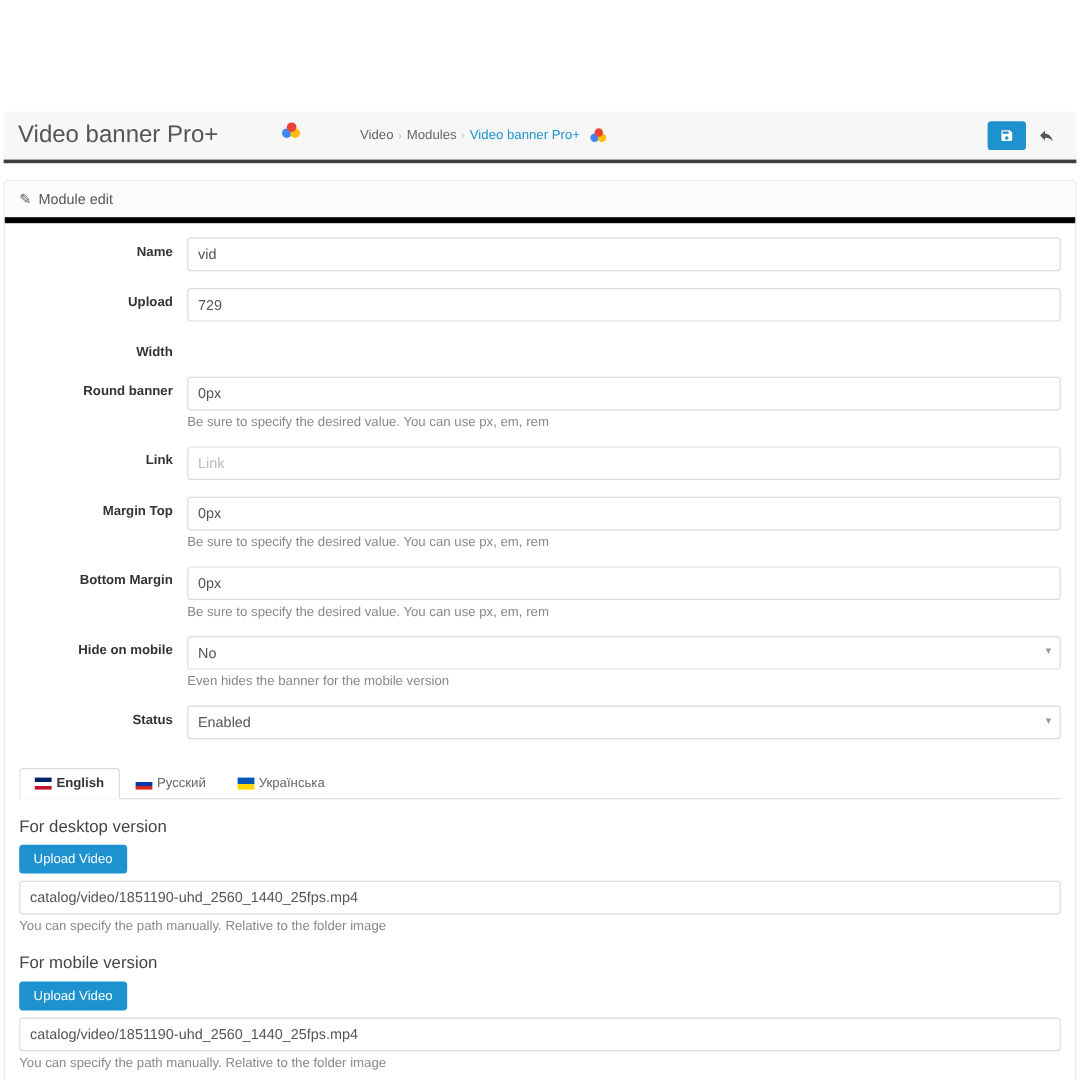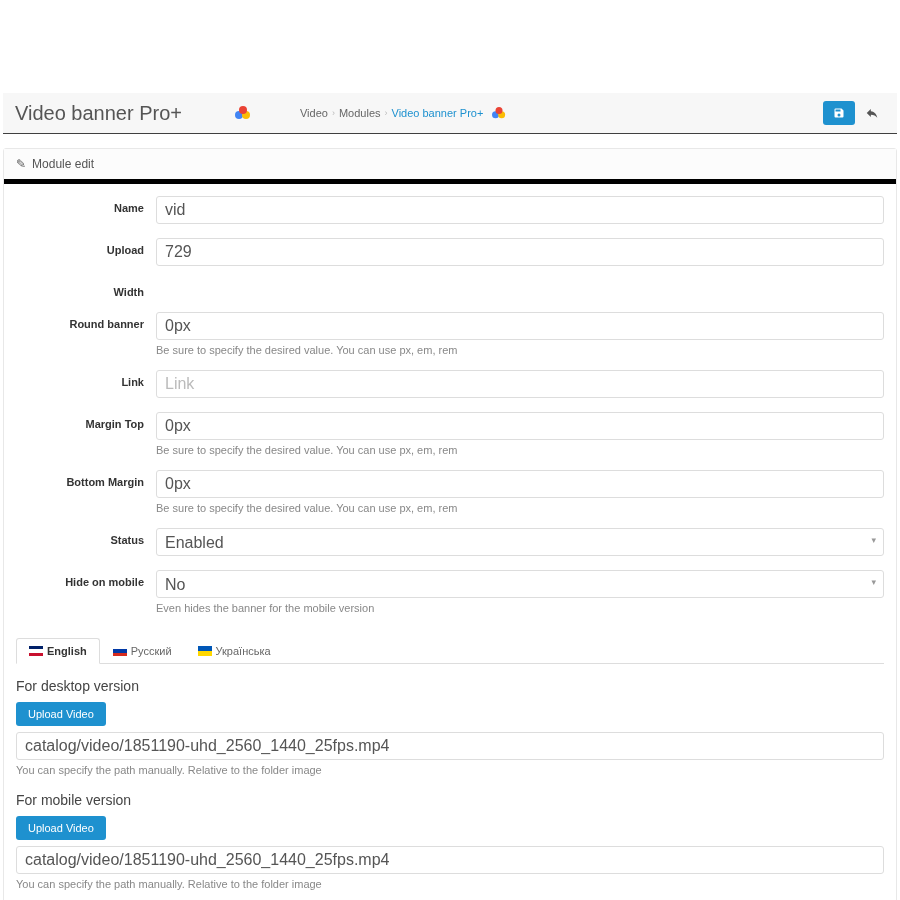--- a/index.html
+++ b/index.html
@@ -9,23 +9,22 @@
       color: #555;
       background: #fff;
     }
     .container {
       width: 894px;
       margin: 93px 3px 0 3px;
     }
     .page-header {
       background: #f7f7f7;
       display: flex;
-      align-items: center;
       padding: 8px 12px;
-      border-bottom: 1px solid #404040;
+      border-bottom: 3px solid #404040;
       gap: 40px;
     }
     .page-title {
       font-size: 20px;
       font-weight: 300;
       color: #555;
       margin-right: 8px;
     }
     .logo-icon {
       display: inline-flex;
@@ -89,21 +88,21 @@
       font-weight: bold;
       font-size: 11px;
       color: #333;
     }
     .form-control-wrap { flex: 1; }
     .form-control {
       width: 100%;
       padding: 5px 8px;
       border: 1px solid #ddd;
       border-radius: 3px;
-      font-size: 16px;
+      font-size: 12px;
       color: #555;
       background: #fff;
       height: 28px;
     }
     .form-control::placeholder { color: #bbb; }
     select.form-control { appearance: none; background-image: none; }
     .help-text {
       font-size: 11px;
       color: #888;
       margin-top: 4px;
@@ -265,42 +264,42 @@
 
       <div class="form-row">
         <div class="form-label">Bottom Margin</div>
         <div class="form-control-wrap">
           <input class="form-control" value="0px" style="">
           <div class="help-text">Be sure to specify the desired value. You can use px, em, rem</div>
         </div>
       </div>
 
       <div class="form-row">
-        <div class="form-label">Status</div>
-        <div class="form-control-wrap">
-          <div class="select-wrap">
-            <select class="form-control">
-              <option>Enabled</option>
-            </select>
-          </div>
-        </div>
-      </div>
-
-      <div class="form-row">
         <div class="form-label">Hide on mobile</div>
         <div class="form-control-wrap">
           <div class="select-wrap">
             <select class="form-control">
               <option>No</option>
             </select>
           </div>
           <div class="help-text">Even hides the banner for the mobile version</div>
         </div>
       </div>
 
+      <div class="form-row">
+        <div class="form-label">Status</div>
+        <div class="form-control-wrap">
+          <div class="select-wrap">
+            <select class="form-control">
+              <option>Enabled</option>
+            </select>
+          </div>
+        </div>
+      </div>
+
       <div class="tabs">
         <div class="tab active">
           <span class="flag flag-en"></span>
           <span>English</span>
         </div>
         <div class="tab">
           <span class="flag flag-ru"></span>
           <span>Русский</span>
         </div>
         <div class="tab">

